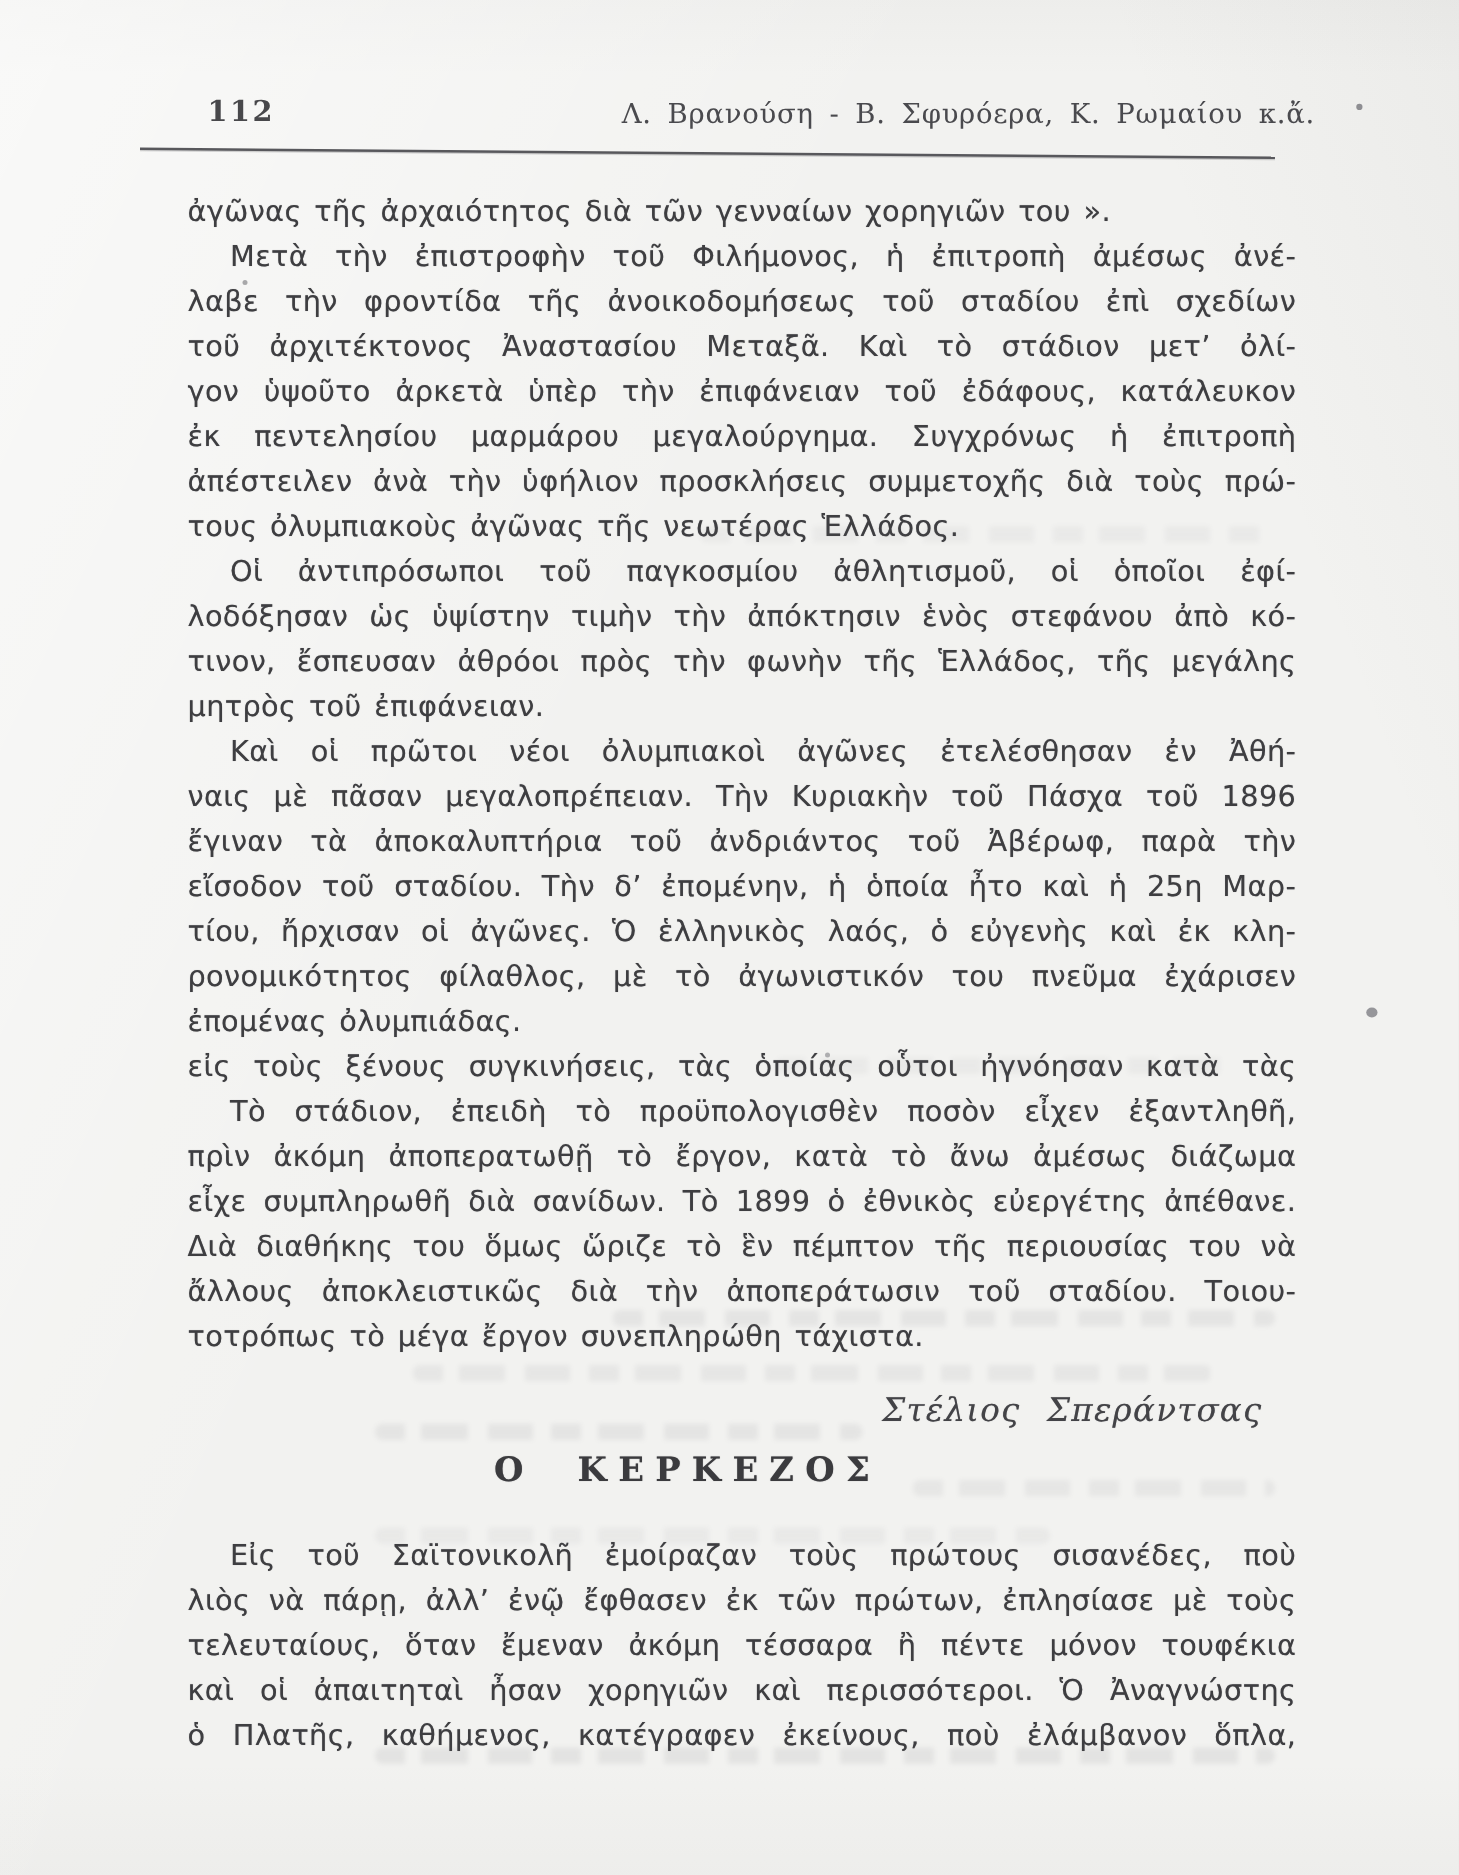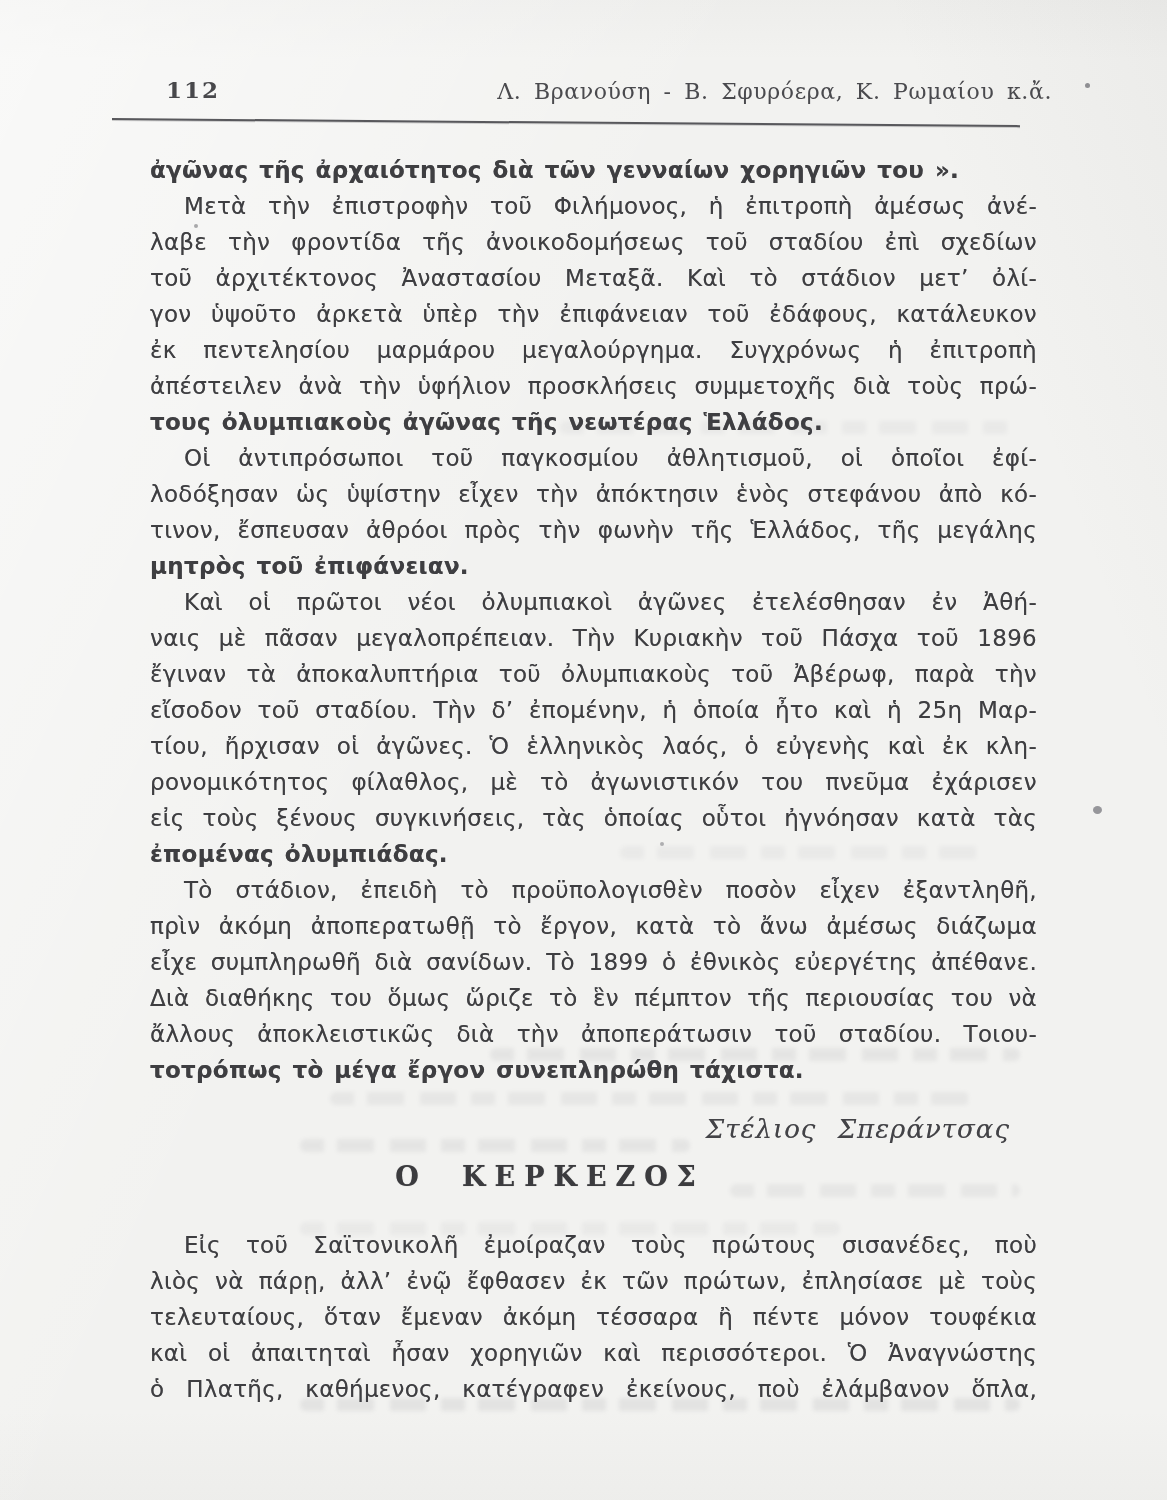--- a/index.html
+++ b/index.html
@@ -44,21 +44,21 @@
   .text-block{
     position:absolute;left:150px;width:887px;
     font-size:23px;line-height:36px;
     letter-spacing:.3px;word-spacing:2.5px;
     color:var(--ink);
     text-shadow:0 0 .6px rgba(62,62,65,.55);
   }
   .body-main{top:152px;}
   .body-next{top:1227px;}
   .line{text-align:justify;text-align-last:justify;}
-  .line.last{text-align-last:left;font-weight:bold;}
+  .line.last{text-align-last:left;}
   .line.indent{text-indent:34px;}
   
   .signature{
     position:absolute;left:150px;top:1114px;width:860px;
     text-align:right;
     font-family:"DejaVu Serif", serif;font-style:italic;
     font-size:26px;color:#434347;
     letter-spacing:1px;word-spacing:12px;
     text-shadow:0 0 .6px rgba(62,62,65,.5);
   }
@@ -108,31 +108,31 @@
   <main class="text-block body-main">
       <div class="line last">ἀγῶνας τῆς ἀρχαιότητος διὰ τῶν γενναίων χορηγιῶν του ».</div>
       <div class="line indent">Μετὰ τὴν ἐπιστροφὴν τοῦ Φιλήμονος, ἡ ἐπιτροπὴ ἀμέσως ἀνέ-</div>
       <div class="line">λαβε τὴν φροντίδα τῆς ἀνοικοδομήσεως τοῦ σταδίου ἐπὶ σχεδίων</div>
       <div class="line">τοῦ ἀρχιτέκτονος Ἀναστασίου Μεταξᾶ. Καὶ τὸ στάδιον μετ’ ὀλί-</div>
       <div class="line">γον ὑψοῦτο ἀρκετὰ ὑπὲρ τὴν ἐπιφάνειαν τοῦ ἐδάφους, κατάλευκον</div>
       <div class="line">ἐκ πεντελησίου μαρμάρου μεγαλούργημα. Συγχρόνως ἡ ἐπιτροπὴ</div>
       <div class="line">ἀπέστειλεν ἀνὰ τὴν ὑφήλιον προσκλήσεις συμμετοχῆς διὰ τοὺς πρώ-</div>
       <div class="line last">τους ὀλυμπιακοὺς ἀγῶνας τῆς νεωτέρας Ἑλλάδος.</div>
       <div class="line indent">Οἱ ἀντιπρόσωποι τοῦ παγκοσμίου ἀθλητισμοῦ, οἱ ὁποῖοι ἐφί-</div>
-      <div class="line">λοδόξησαν ὡς ὑψίστην εἶχεν τὴν ἀπόκτησιν ἑνὸς στεφάνου ἀπὸ κό-</div>
+      <div class="line">λοδόξησαν ὡς ὑψίστην τιμὴν τὴν ἀπόκτησιν ἑνὸς στεφάνου ἀπὸ κό-</div>
       <div class="line">τινον, ἔσπευσαν ἀθρόοι πρὸς τὴν φωνὴν τῆς Ἑλλάδος, τῆς μεγάλης</div>
       <div class="line last">μητρὸς τοῦ ἐπιφάνειαν.</div>
       <div class="line indent">Καὶ οἱ πρῶτοι νέοι ὀλυμπιακοὶ ἀγῶνες ἐτελέσθησαν ἐν Ἀθή-</div>
       <div class="line">ναις μὲ πᾶσαν μεγαλοπρέπειαν. Τὴν Κυριακὴν τοῦ Πάσχα τοῦ 1896</div>
-      <div class="line">ἔγιναν τὰ ἀποκαλυπτήρια τοῦ ὀλυμπιακοὺς τοῦ Ἀβέρωφ, παρὰ τὴν</div>
+      <div class="line">ἔγιναν τὰ ἀποκαλυπτήρια τοῦ ἀνδριάντος τοῦ Ἀβέρωφ, παρὰ τὴν</div>
       <div class="line">εἴσοδον τοῦ σταδίου. Τὴν δ’ ἐπομένην, ἡ ὁποία ἦτο καὶ ἡ 25η Μαρ-</div>
       <div class="line">τίου, ἤρχισαν οἱ ἀγῶνες. Ὁ ἑλληνικὸς λαός, ὁ εὐγενὴς καὶ ἐκ κλη-</div>
       <div class="line">ρονομικότητος φίλαθλος, μὲ τὸ ἀγωνιστικόν του πνεῦμα ἐχάρισεν</div>
+      <div class="line last">ἐπομένας ὀλυμπιάδας.</div>
       <div class="line">εἰς τοὺς ξένους συγκινήσεις, τὰς ὁποίας οὗτοι ἠγνόησαν κατὰ τὰς</div>
-      <div class="line last">ἐπομένας ὀλυμπιάδας.</div>
       <div class="line indent">Τὸ στάδιον, ἐπειδὴ τὸ προϋπολογισθὲν ποσὸν εἶχεν ἐξαντληθῆ,</div>
       <div class="line">πρὶν ἀκόμη ἀποπερατωθῇ τὸ ἔργον, κατὰ τὸ ἄνω ἀμέσως διάζωμα</div>
       <div class="line">εἶχε συμπληρωθῆ διὰ σανίδων. Τὸ 1899 ὁ ἐθνικὸς εὐεργέτης ἀπέθανε.</div>
       <div class="line">Διὰ διαθήκης του ὅμως ὥριζε τὸ ἓν πέμπτον τῆς περιουσίας του νὰ</div>
       <div class="line">ἄλλους ἀποκλειστικῶς διὰ τὴν ἀποπεράτωσιν τοῦ σταδίου. Τοιου-</div>
       <div class="line last">τοτρόπως τὸ μέγα ἔργον συνεπληρώθη τάχιστα.</div>
     </main>
 
   <div class="signature">Στέλιος Σπεράντσας</div>
 

